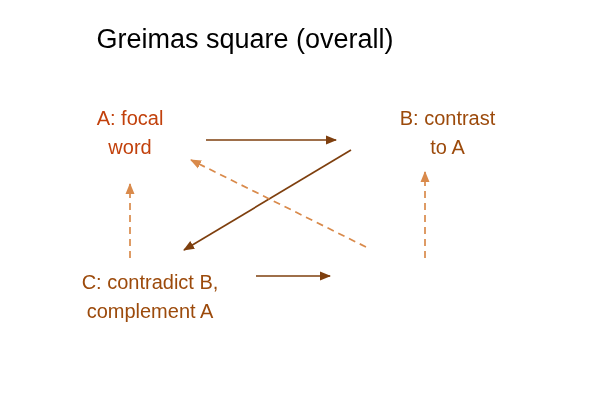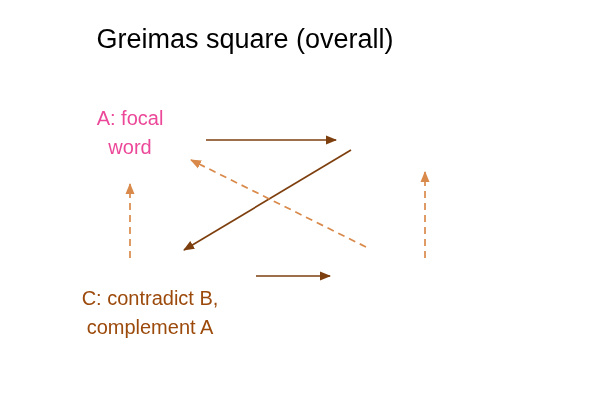--- a/index.html
+++ b/index.html
@@ -27,21 +27,21 @@
   }
   .node-label {
     position: absolute;
     text-align: center;
     font-size: 20px;
     line-height: 1.45;
     white-space: pre-line;
   }
   .node-a { left: 55px;  top: 104px; width: 150px; }
   .node-b { left: 370px; top: 104px; width: 155px; }
-  .node-c { left: 40px;  top: 268px; width: 220px; margin-top: 16px; }
+  .node-c { left: 40px;  top: 268px; width: 220px; }
   .node-d { left: 345px; top: 268px; width: 215px; }
   svg.arrow-layer {
     position: absolute;
     left: 0;
     top: 0;
     width: 600px;
     height: 400px;
   }
 </style>
 </head>
@@ -67,21 +67,23 @@
 
     <line x1="351" y1="150" x2="184" y2="250" stroke-width="1.7" fill="none" marker-end="url(#arrow-solid)" stroke="#7E3F0E"></line>
 
     <line x1="366" y1="247" x2="191" y2="160" stroke-width="1.7" fill="none" stroke-dasharray="7 5" marker-end="url(#arrow-dashed)" stroke="#D98A4B"></line>
 
     <line x1="130" y1="258" x2="130" y2="184" stroke-width="1.7" fill="none" stroke-dasharray="7 5" marker-end="url(#arrow-dashed)" stroke="#D98A4B"></line>
 
     <line x1="425" y1="258" x2="425" y2="172" stroke-width="1.7" fill="none" stroke-dasharray="7 5" marker-end="url(#arrow-dashed)" stroke="#D98A4B"></line>
   </svg>
 
-  <div class="node-label node-a" style="color: #ec4899;">A: focal
+  <div class="node-label node-a" style="color: #c2410c;">A: focal
 word</div>
 
+  <div class="node-label node-b" style="color: rgb(156, 74, 11);">B: contrast
+to A</div>
 
   <div class="node-label node-c" style="color: rgb(156, 74, 11);">C: contradict B,
 complement A</div>
 
 
 </div>
 
 </body></html>

